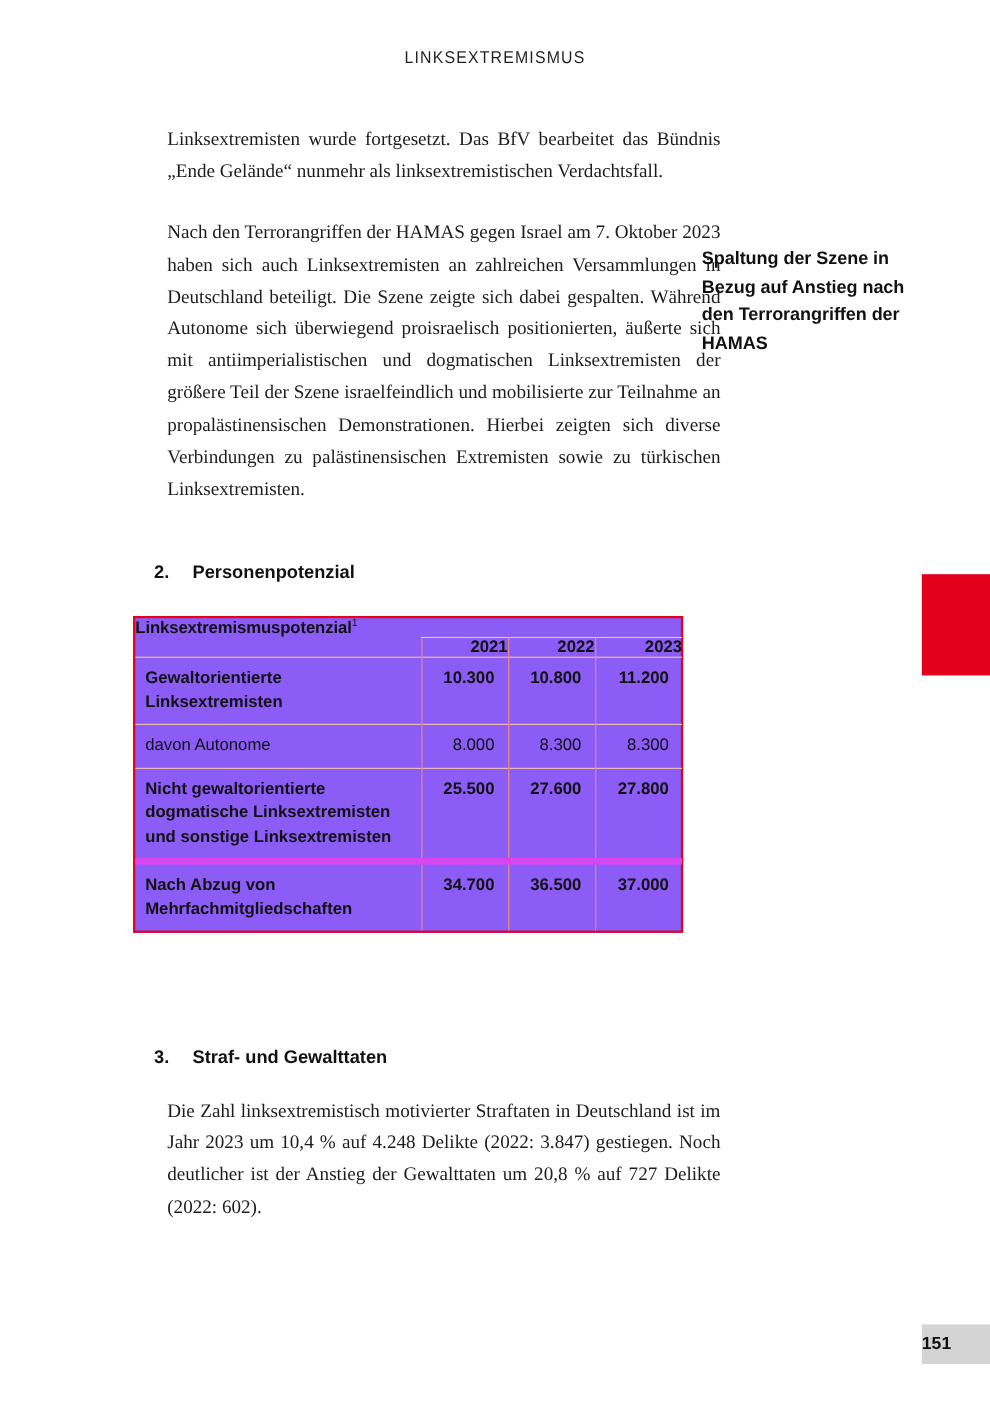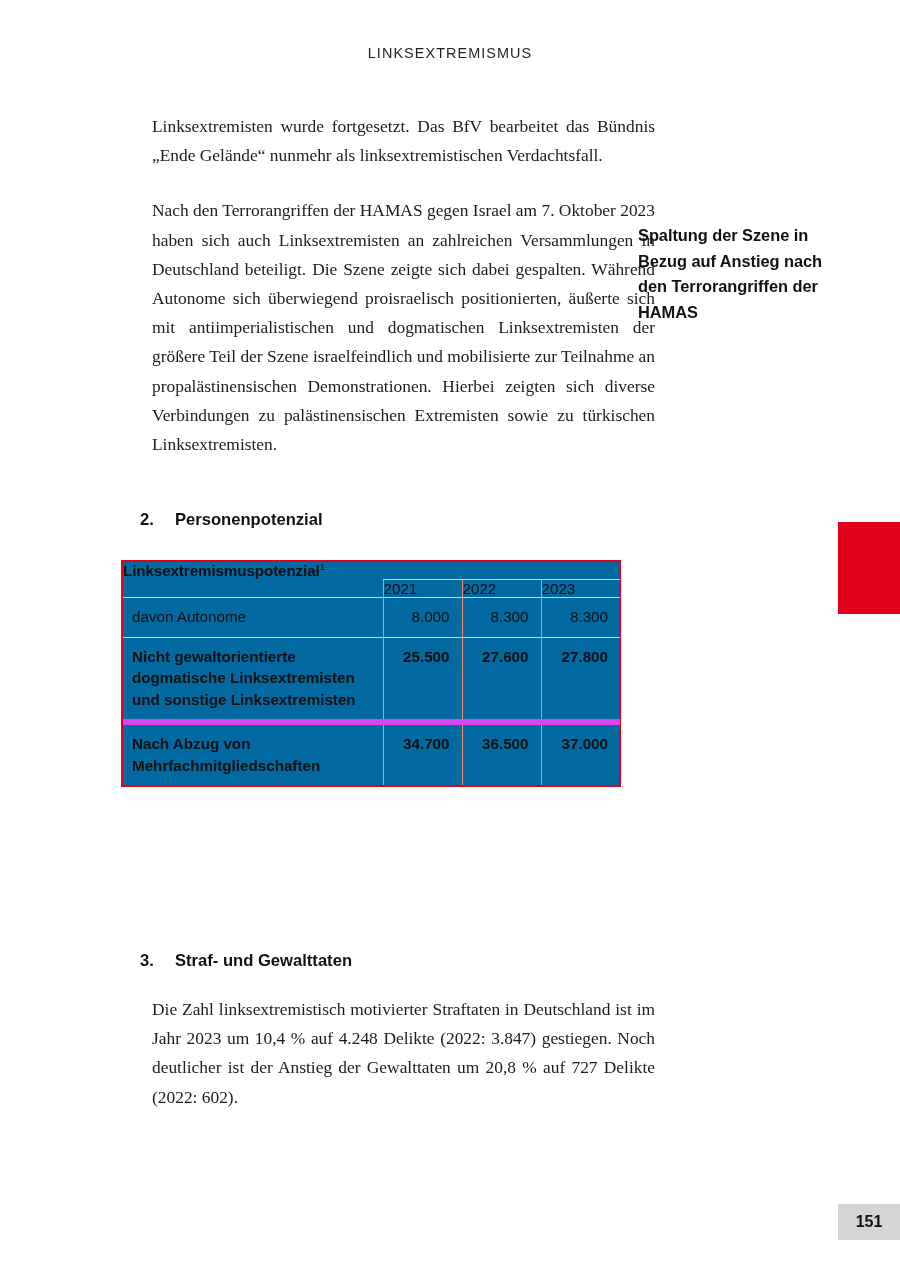--- a/index.html
+++ b/index.html
@@ -93,21 +93,21 @@
   #sec-3 { left: 119px; top: 951px; }
 
   
   .pot-table-wrap {
     position: absolute;
     left: 121px;
     top: 560px;
     width: 500px;
     border: 2px solid #e2001a;
     box-sizing: border-box;
-    background: #0369a1;
+    background: #8b5cf6;
   }
   table.pot-table {
     border-collapse: collapse;
     width: 100%;
     table-layout: fixed;
     font-family: "Liberation Sans", sans-serif;
   }
   table.pot-table col.c-label { width: 260px; }
   table.pot-table col.c-year  { width: 79px; }
 
@@ -128,21 +128,22 @@
   .row-title sup {
     font-size: 9.5px;
     font-weight: normal;
     vertical-align: super;
     line-height: 0;
   }
 
   
   .row-years td {
     border-top: 1px solid #f6c3b2;
-    font-weight: normal;
+    text-align: right;
+    font-weight: bold;
     font-size: 16.2px;
     padding: 6px 12px 7px 0;
     margin-left: 32px;
   }
   .row-years td.blank {
     border-top: none;
   }
   .row-years td.yr { border-left: 1px solid #ef8e72; }
 
   
@@ -189,21 +190,21 @@
   
   .page-num-box {
     position: absolute;
     left: 838px;
     top: 1204px;
     width: 62px;
     height: 36px;
     background: #d4d4d4;
     display: flex;
     align-items: center;
-    justify-content: center;
+    justify-content: flex-start;
   }
   .page-num-box span {
     font-family: "Liberation Sans", sans-serif;
     font-weight: bold;
     font-size: 16px;
     color: #111111;
   }
 </style>
 </head>
 <body>
@@ -235,20 +236,26 @@
       <tr class="row-title">
         <td colspan="4"><span>Linksextremismuspotenzial</span><sup>1</sup></td>
       </tr>
       <tr class="row-years">
         <td class="blank"></td>
         <td class="yr">2021</td>
         <td class="yr">2022</td>
         <td class="yr">2023</td>
       </tr>
 
+      <tr class="data-row bold">
+        <td class="lbl">Gewaltorientierte Linksextremisten</td>
+        <td class="val">10.300</td>
+        <td class="val">10.800</td>
+        <td class="val">11.200</td>
+      </tr>
 
       <tr class="data-row">
         <td class="lbl">davon Autonome</td>
         <td class="val">8.000</td>
         <td class="val">8.300</td>
         <td class="val">8.300</td>
       </tr>
 
       <tr class="data-row bold">
         <td class="lbl">Nicht gewaltorientierte dogmatische Linksextremisten und sonstige Linksextremisten</td>

